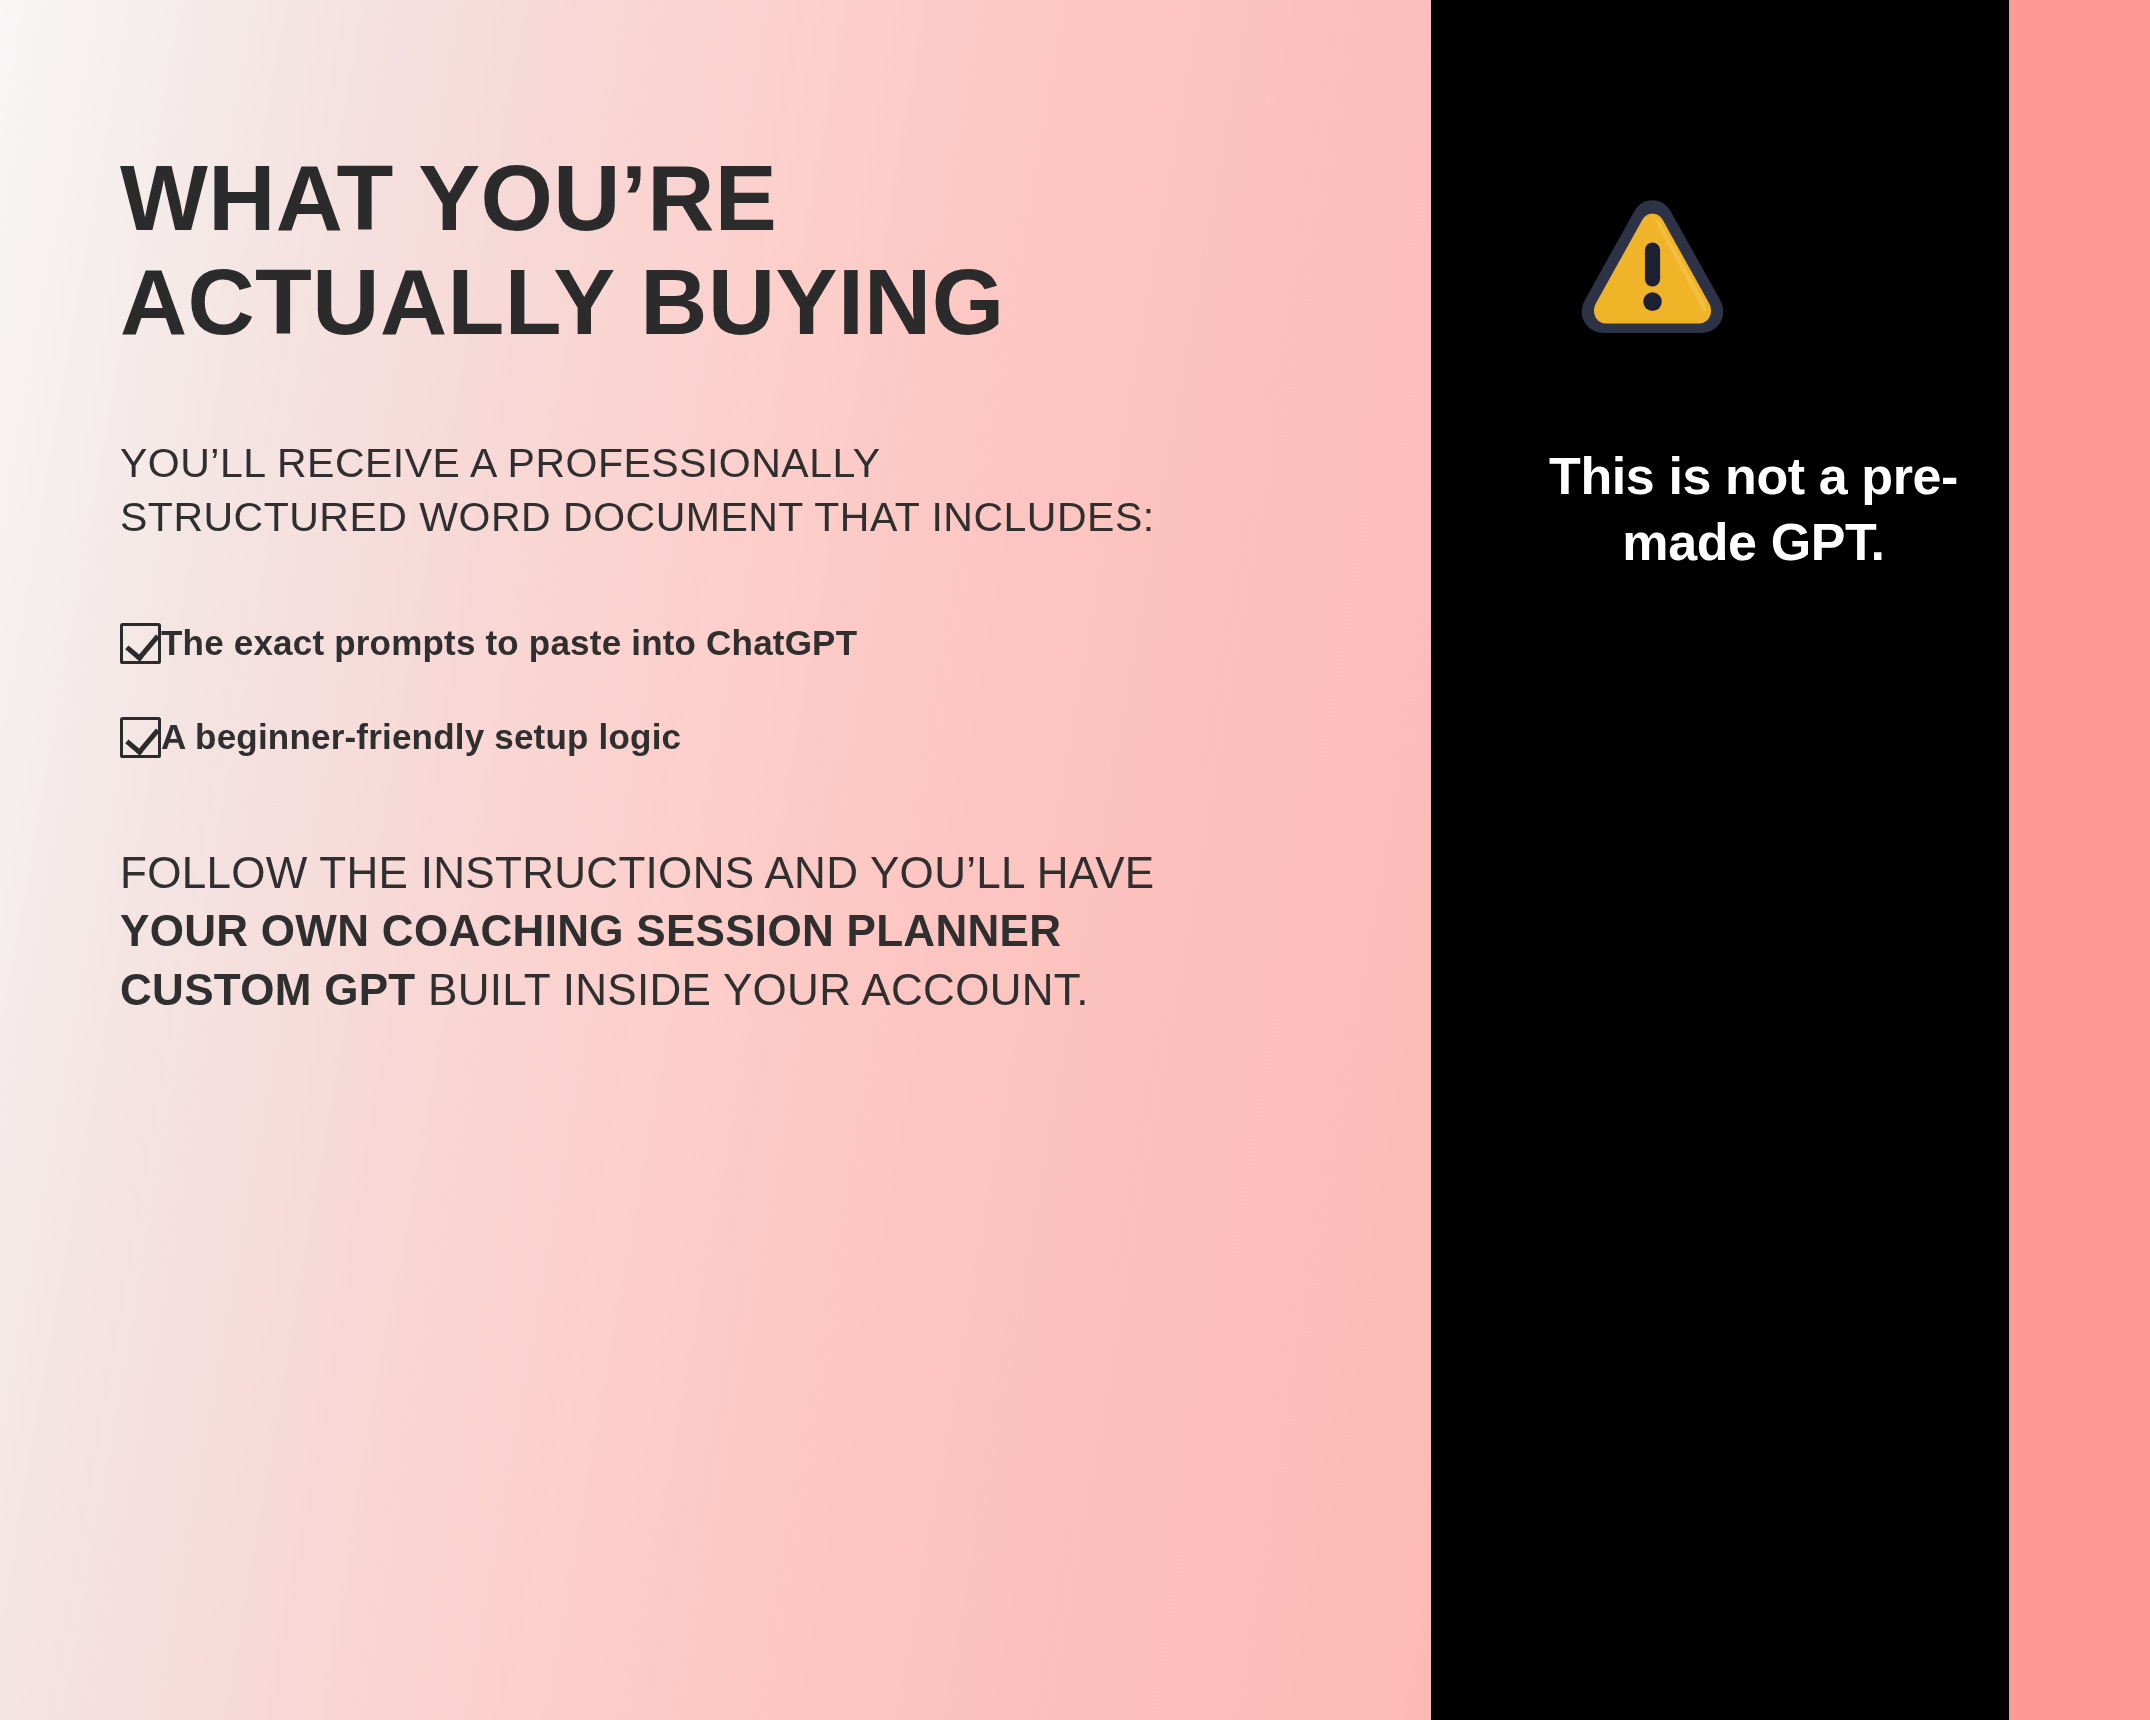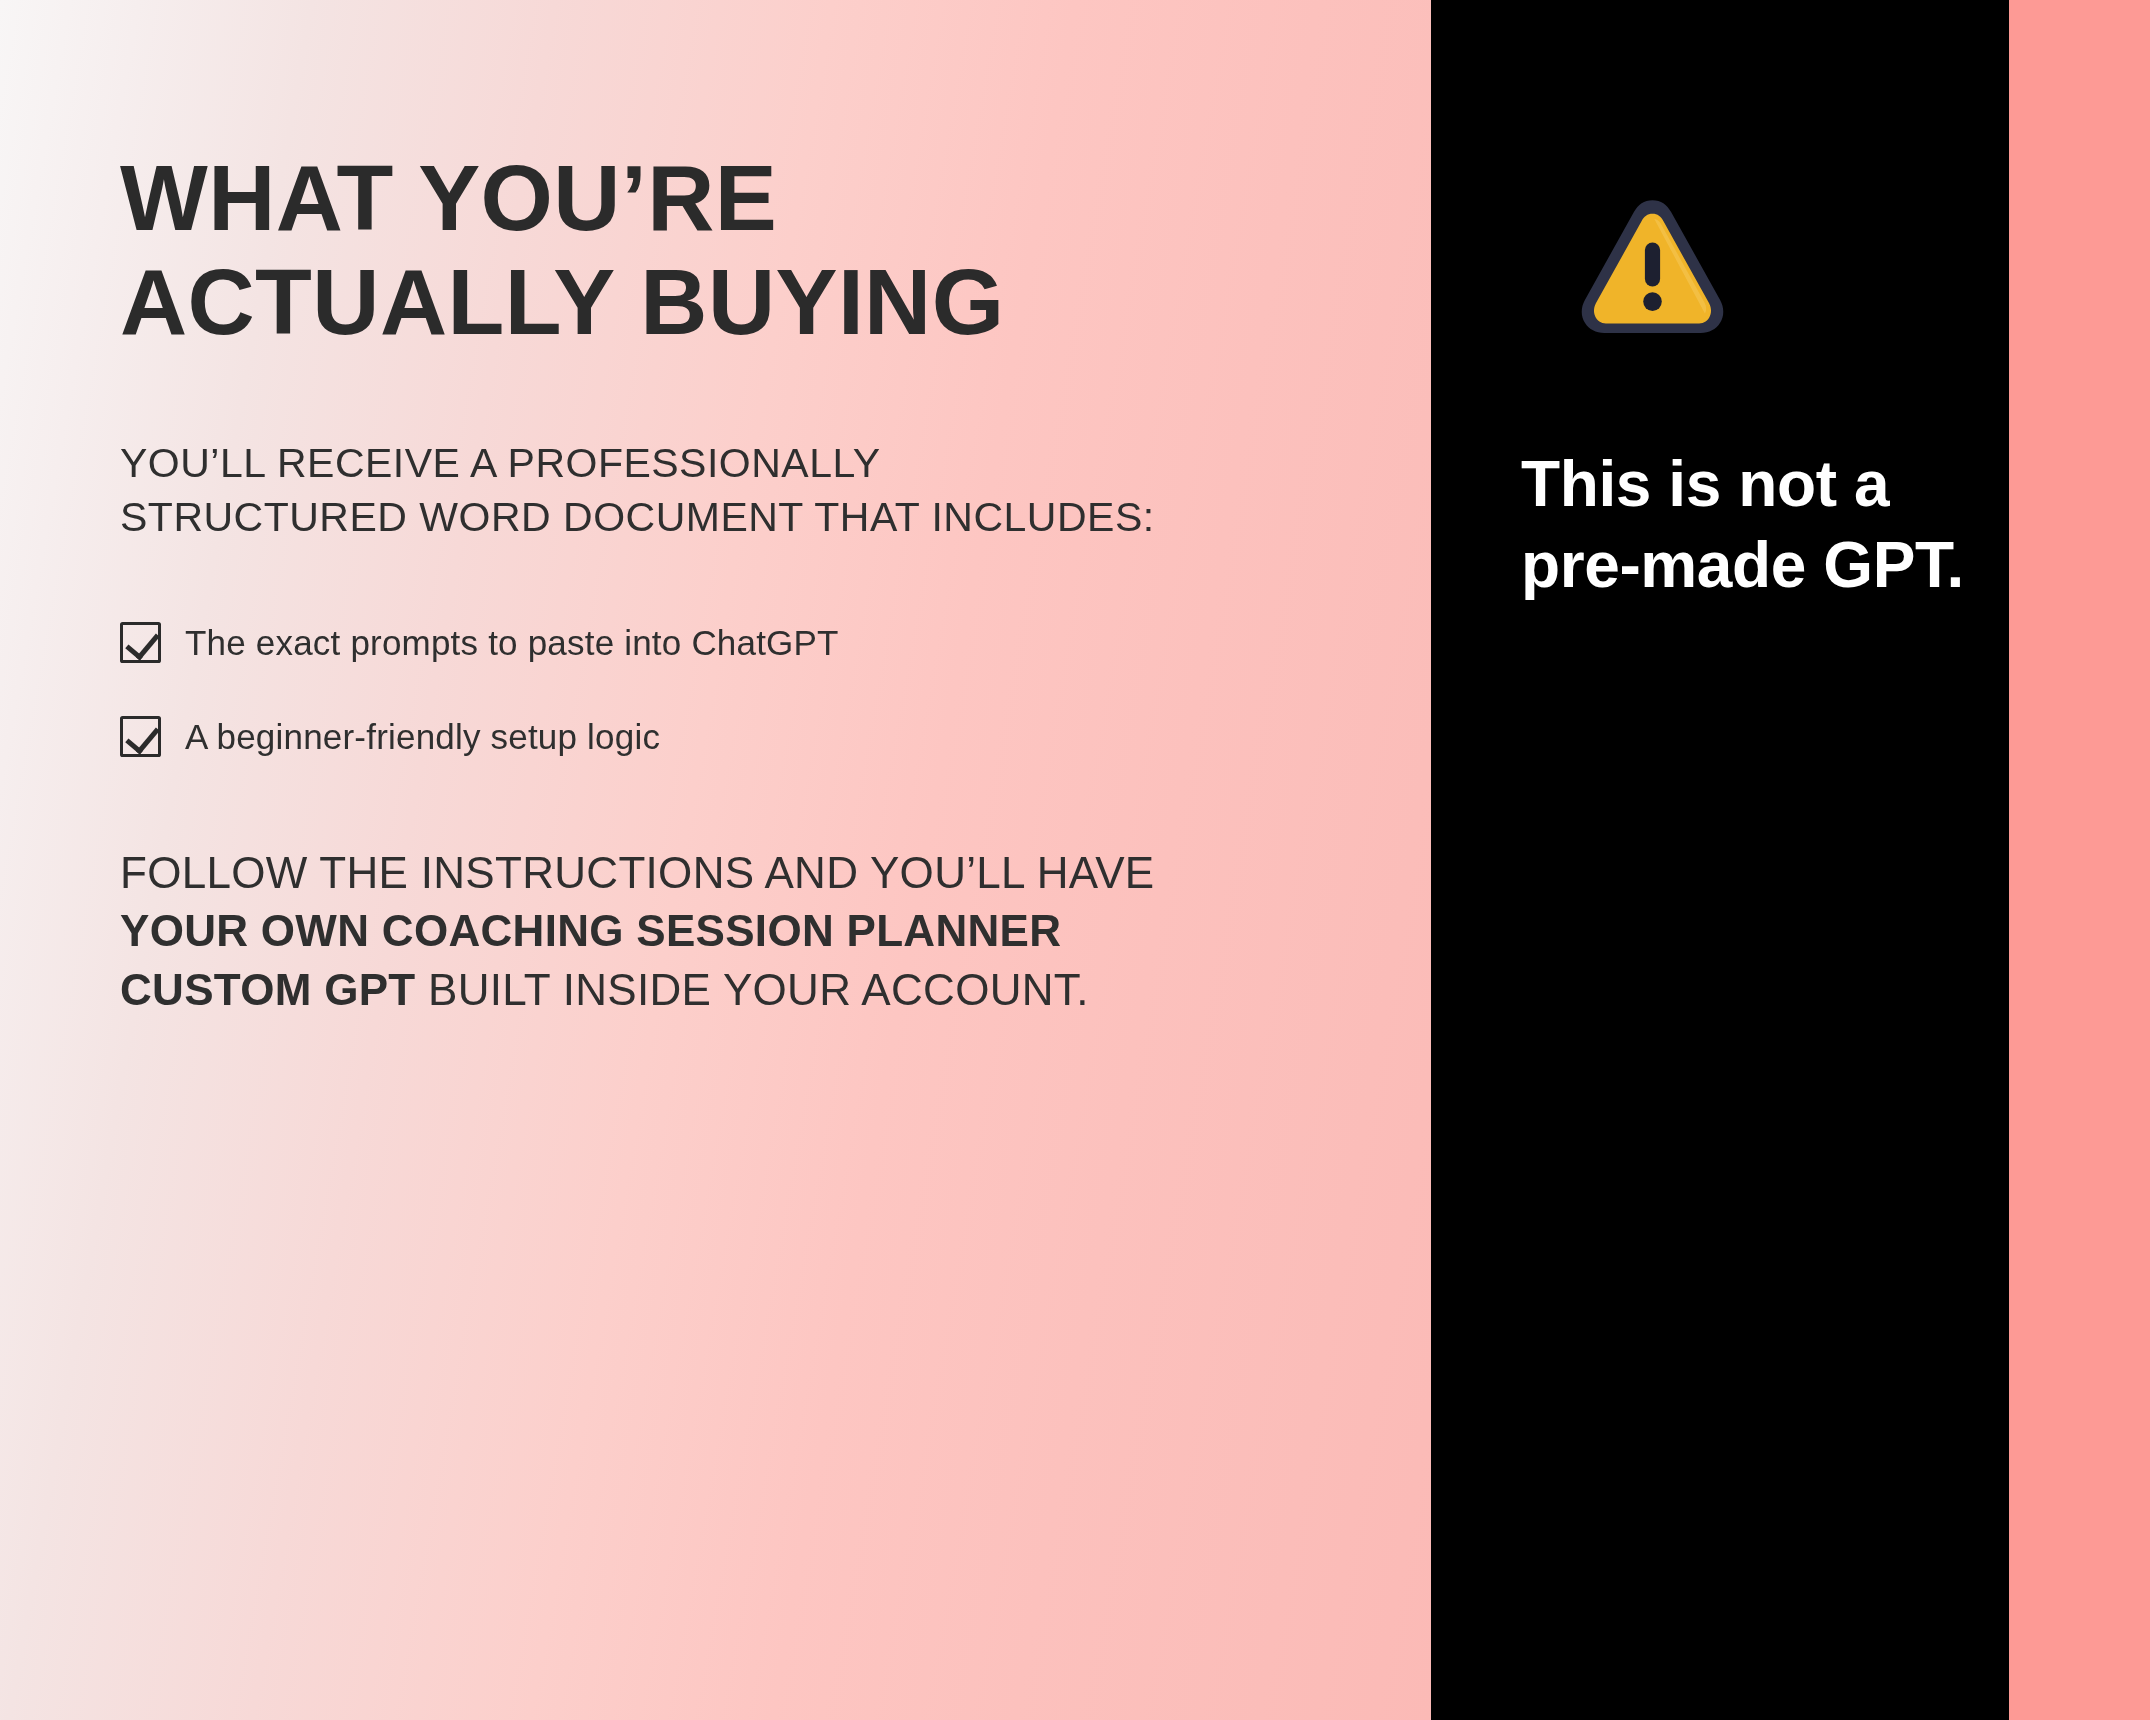--- a/index.html
+++ b/index.html
@@ -62,22 +62,22 @@
 
   .checklist {
     margin-top: 77px;
     display: flex;
     flex-direction: column;
     gap: 52px;
   }
 
   .check-item {
     display: flex;
-    align-items: flex-start;
-    gap: 24px;
+    align-items: flex-end;
+    font-weight: bold;
   }
 
   .checkbox {
     width: 41px;
     height: 41px;
     flex: 0 0 41px;
     border: 3.4px solid #2b2b2b;
     position: relative;
     border-radius: 2.6px;
   }
@@ -124,26 +124,27 @@
   .warning-icon {
     width: 169px;
     height: 169px;
     position: relative;
     margin-left: 47px;
     margin-bottom: 90px;
   }
   .warning-icon svg { display: block; width: 100%; height: 100%; }
 
   .dark-text {
-    font-size: 64px;
+    font-size: 52px;
     font-weight: 700;
     color: #ffffff;
     line-height: 1.26;
     letter-spacing: -0.4px;
     max-width: 465px;
+    text-align: center;
   }
 
   
   .right-stripe {
     flex: 1;
     height: 100%;
     background: #fd9a95;
   }
 </style>
 </head>

